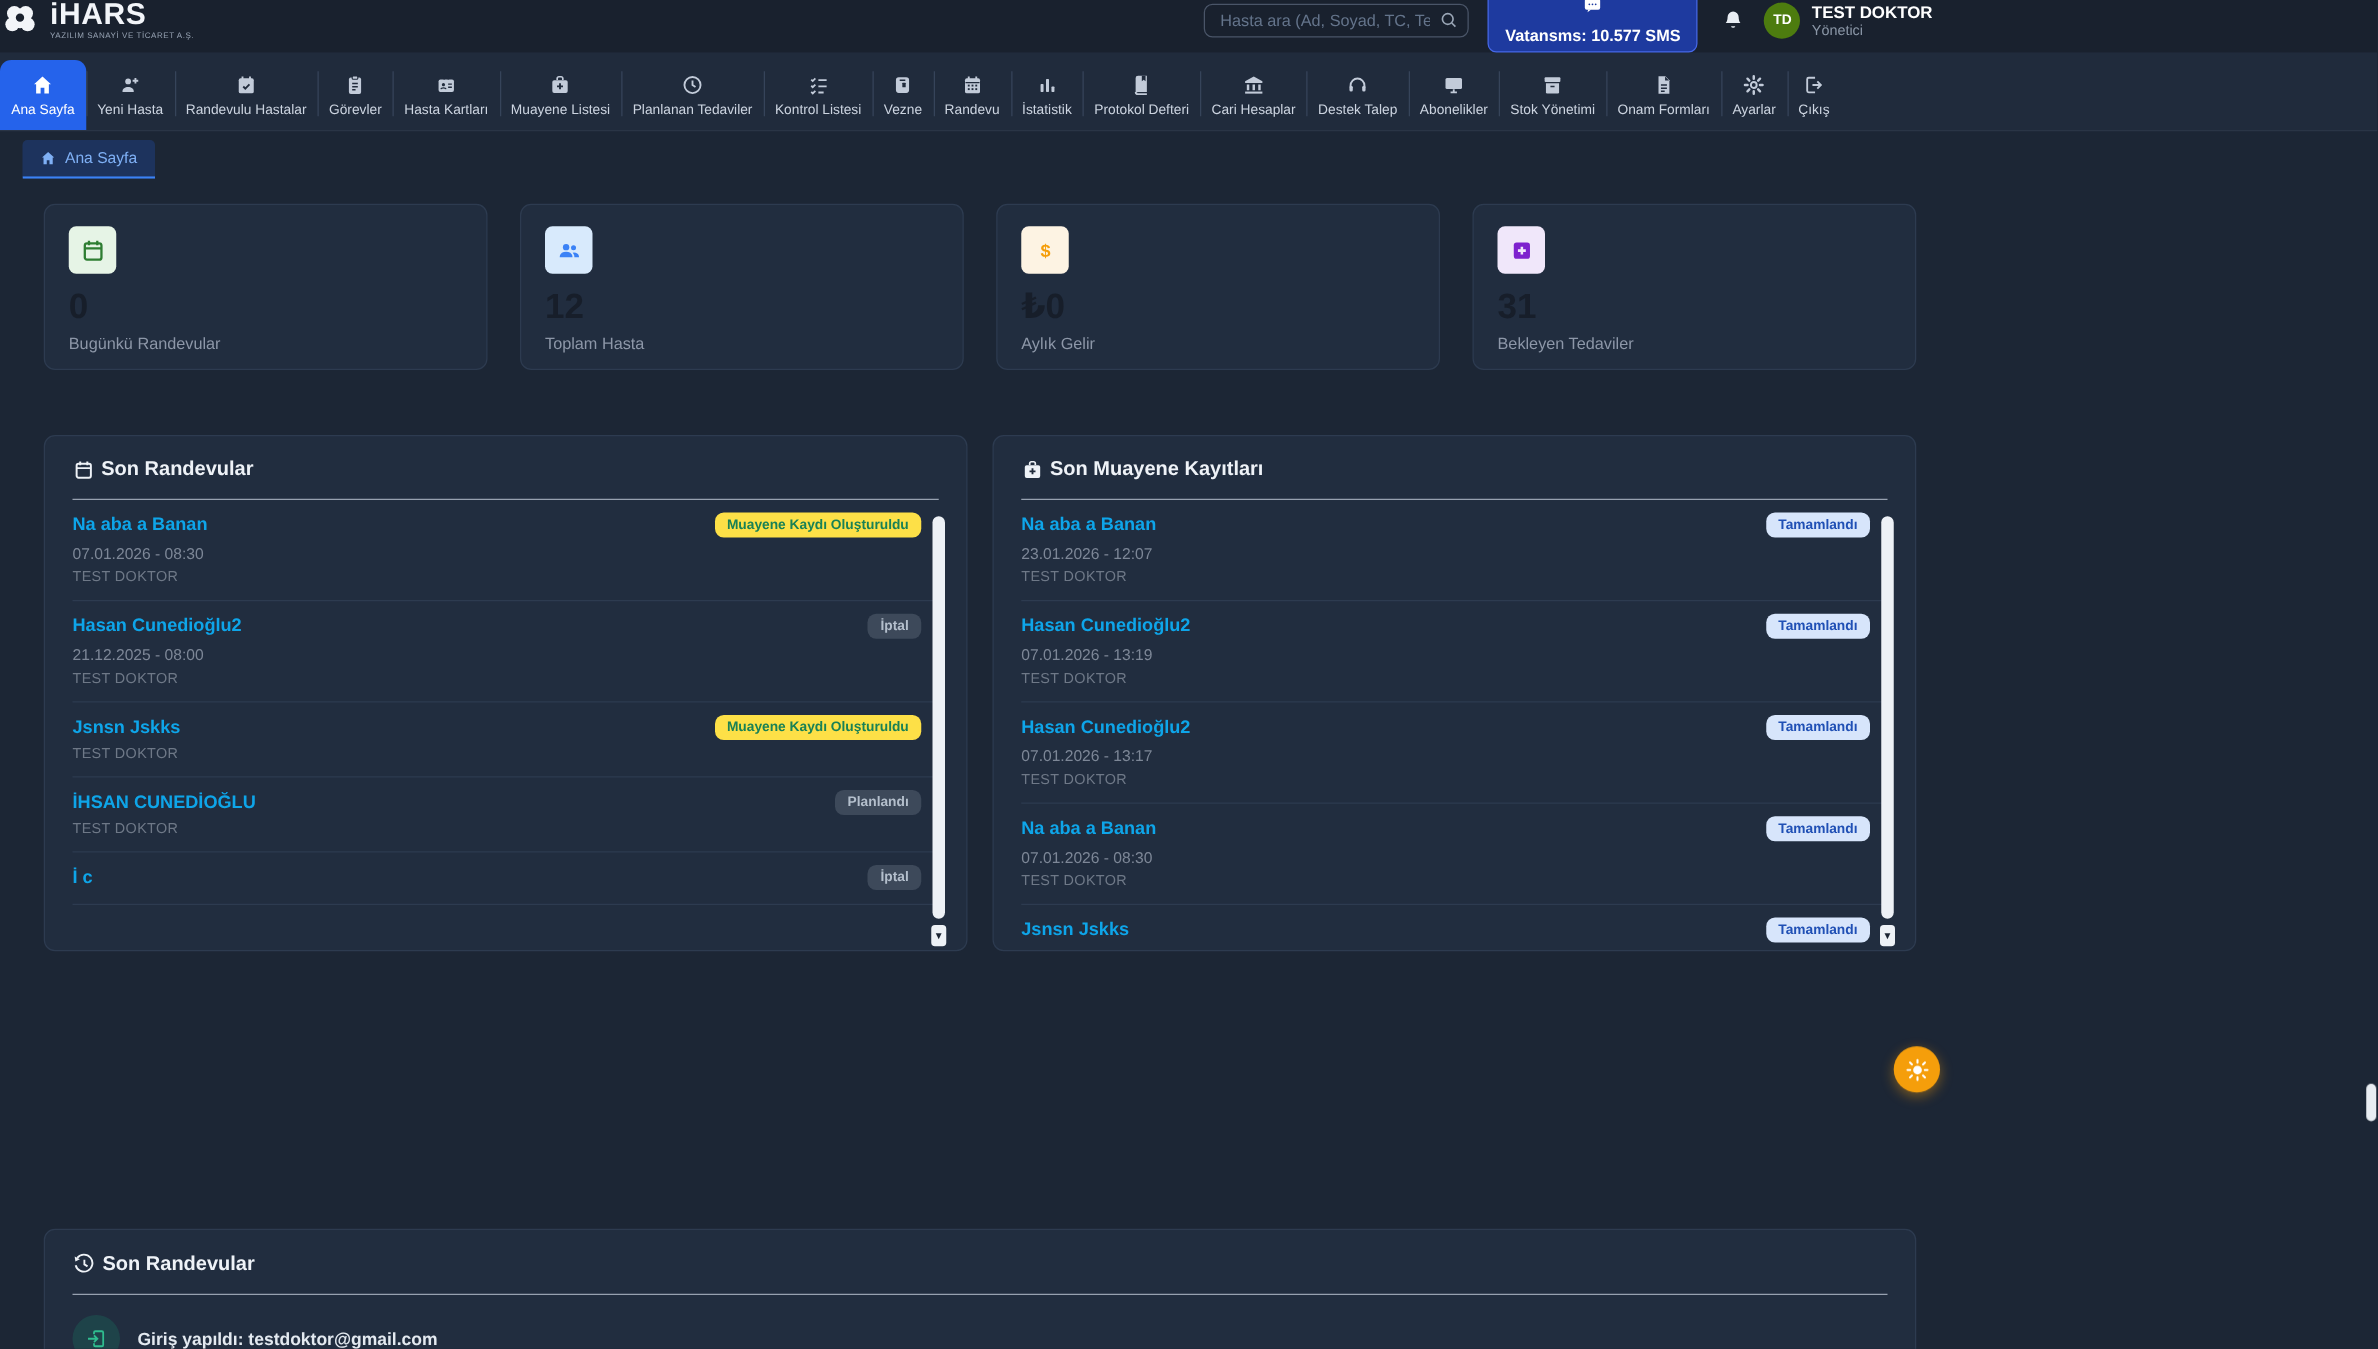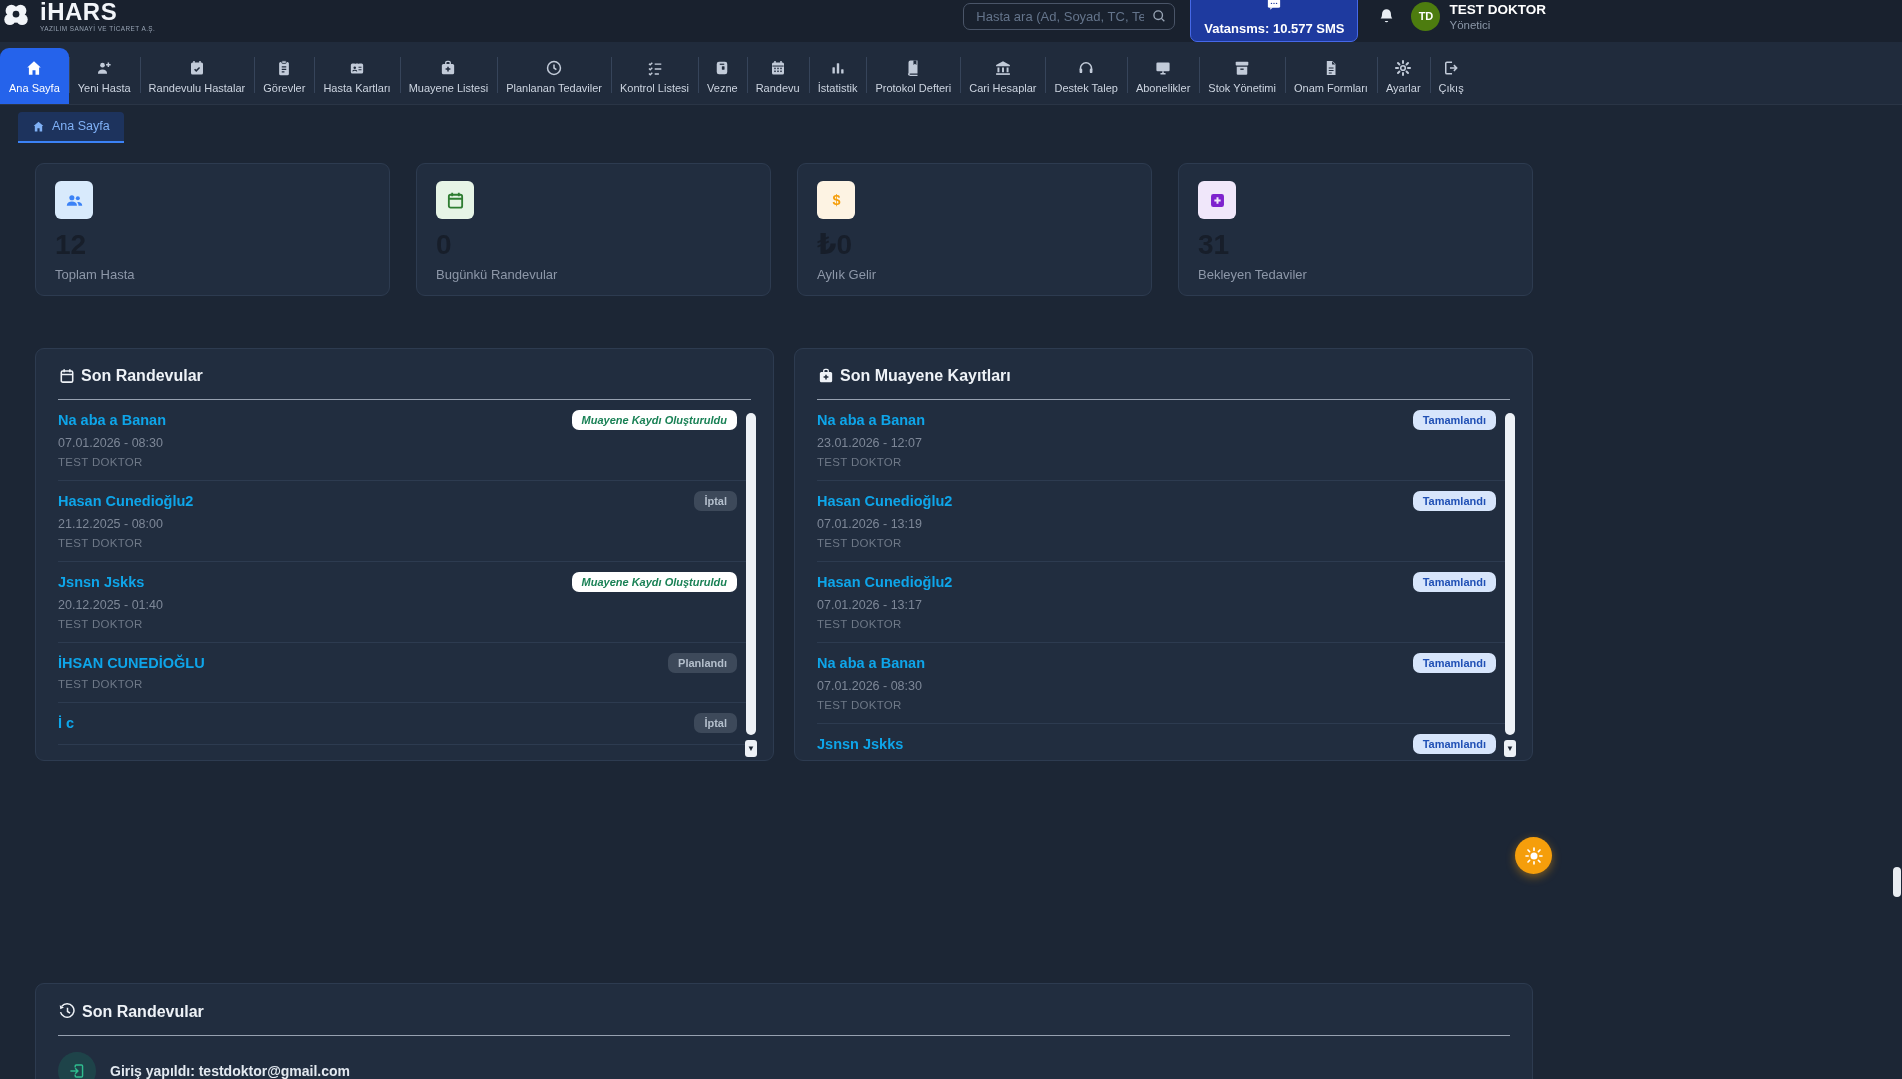--- a/index.html
+++ b/index.html
@@ -76,21 +76,21 @@
     padding:18px 22px 0; position:relative; overflow:hidden; }
   .panel-header { display:flex; align-items:center; gap:5px; color:#eef2f7; }
   .panel-title { font-size:16px; font-weight:600; }
   .panel-divider { margin-top:14px; border-bottom:1px solid #97a1b0; }
 
   .list-item { padding:11px 0 12px; border-bottom:1px solid #2d3b50; position:relative; cursor:pointer; }
   .item-name { font-size:14.5px; font-weight:700; color:#0ea5e9; line-height:18px; }
   .item-date { margin-top:7px; font-size:12.5px; color:#7d8797; }
   .item-doctor { margin-top:6px; font-size:11.5px; color:#6e7887; letter-spacing:.3px; }
   .status-badge { position:absolute; right:14px; top:10px; padding:4px 10px; border-radius:7px; font-size:11px; font-weight:700; white-space:nowrap; }
-  .badge-success { background:#ffffff; color:#198155;font-style:italic; }
+  .badge-success { background:#fde047; color:#198155; }
   .badge-muted { background:rgba(203,213,225,.17); color:#b4bfcc; }
   .badge-info { background:#d7e5fb; color:#2050b5; }
 
   .scrollbar { position:absolute; top:62px; bottom:3px; right:16px; width:12px; }
   .scroll-thumb { position:absolute; top:2px; left:1px; width:10px; height:calc(100% - 24px); background:#edf1f6; border-radius:5px; }
   .scroll-arrow { position:absolute; bottom:0; left:0; width:12px; height:17px; background:#edf1f6; border-radius:3px;
     color:#1b2432; font-size:8px; display:flex; align-items:center; justify-content:center; }
   .scroll-arrow::after { content:"▼"; }
 
   .activities { margin:222px 17px 0; background:#212d3f; border:1px solid #2d3b50; border-radius:9px 9px 0 0;
@@ -372,40 +372,40 @@
         <span>
           <svg viewBox="0 0 24 24" width="13" height="13" aria-hidden="true">
             <path fill="currentColor" d="M12 3 3 11.2h2.2V21H10v-6h4v6h4.8v-9.8H21z"></path>
           </svg>
         </span>
         <span>Ana Sayfa</span>
       </div></div>
 
   <div class="cards-row" id="cardsRow">
       <div class="stat-card">
+        <div class="stat-icon-box" style="background:#e6f4e6;color:#2e7d32">
+          <svg viewBox="0 0 24 24" width="21" height="21" aria-hidden="true">
+            <rect stroke="currentColor" stroke-width="2.1" fill="none" x="4.4" y="5.4" width="15.2" height="14.8" rx="2"></rect>
+            <path stroke="currentColor" stroke-width="2.1" d="M8.2 3v4M15.8 3v4M4.4 10h15.2"></path>
+          </svg>
+        </div>
+        <div class="stat-value">0</div>
+        <div class="stat-label">Bugünkü Randevular</div>
+      </div>
+      <div class="stat-card">
         <div class="stat-icon-box" style="background:#d8eafc;color:#3b82f6">
           <svg viewBox="0 0 24 24" width="21" height="21" aria-hidden="true">
             <circle fill="currentColor" cx="9" cy="8.8" r="2.9"></circle>
             <circle fill="currentColor" cx="15.8" cy="9.4" r="2.3"></circle>
             <path fill="currentColor" d="M3.2 17.6c0-2.9 2.6-4.5 5.8-4.5s5.8 1.6 5.8 4.5v.5H3.2z"></path>
             <path fill="currentColor" d="M16.2 13.7c2.5.1 4.6 1.5 4.6 3.9v.5h-4.2c0-1.8-.6-3.2-1.6-4.2z"></path>
           </svg>
         </div>
         <div class="stat-value">12</div>
         <div class="stat-label">Toplam Hasta</div>
-      </div>
-      <div class="stat-card">
-        <div class="stat-icon-box" style="background:#e6f4e6;color:#2e7d32">
-          <svg viewBox="0 0 24 24" width="21" height="21" aria-hidden="true">
-            <rect stroke="currentColor" stroke-width="2.1" fill="none" x="4.4" y="5.4" width="15.2" height="14.8" rx="2"></rect>
-            <path stroke="currentColor" stroke-width="2.1" d="M8.2 3v4M15.8 3v4M4.4 10h15.2"></path>
-          </svg>
-        </div>
-        <div class="stat-value">0</div>
-        <div class="stat-label">Bugünkü Randevular</div>
       </div>
       <div class="stat-card">
         <div class="stat-icon-box" style="background:#fdf3e3;color:#f59e0b">
           <svg viewBox="0 0 24 24" width="21" height="21" aria-hidden="true">
             <text x="12" y="17.6" text-anchor="middle" font-size="16.5" font-weight="700" fill="currentColor">$</text>
           </svg>
         </div>
         <div class="stat-value">₺0</div>
         <div class="stat-label">Aylık Gelir</div>
       </div>
@@ -441,21 +441,20 @@
             <span class="status-badge badge-success">Muayene Kaydı Oluşturuldu</span>
           </div>
           <div class="list-item">
             <div class="item-name">Hasan Cunedioğlu2</div>
             <div class="item-date">21.12.2025 - 08:00</div>
             <div class="item-doctor">TEST DOKTOR</div>
             <span class="status-badge badge-muted">İptal</span>
           </div>
           <div class="list-item">
             <div class="item-name">Jsnsn Jskks</div>
-            <div class="item-date">20.12.2025 - 01:40</div>
             <div class="item-doctor">TEST DOKTOR</div>
             <span class="status-badge badge-success">Muayene Kaydı Oluşturuldu</span>
           </div>
           <div class="list-item">
             <div class="item-name">İHSAN CUNEDİOĞLU</div>
             <div class="item-doctor">TEST DOKTOR</div>
             <span class="status-badge badge-muted">Planlandı</span>
           </div>
           <div class="list-item">
             <div class="item-name">İ c</div>

